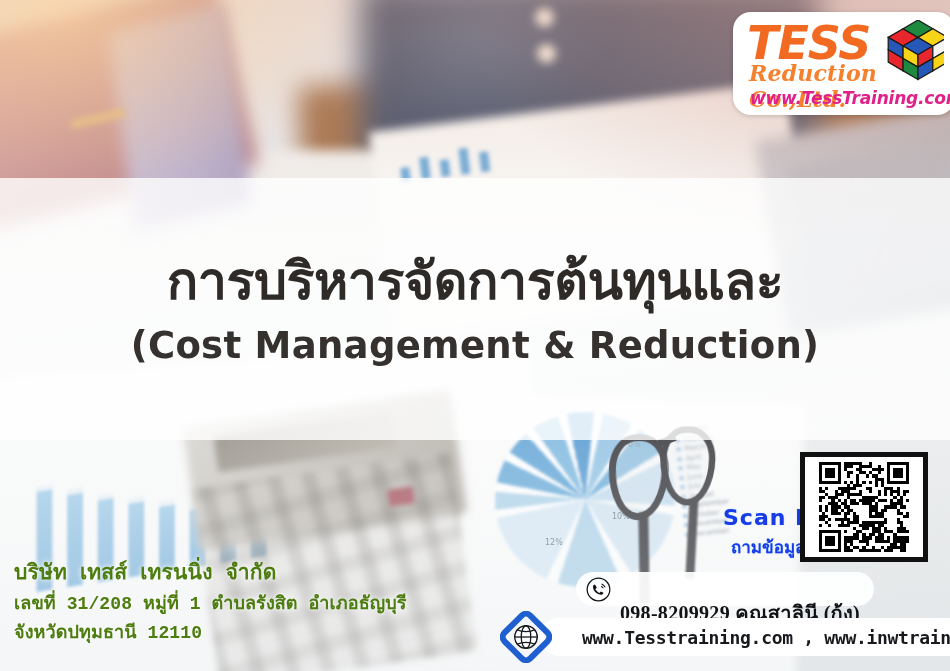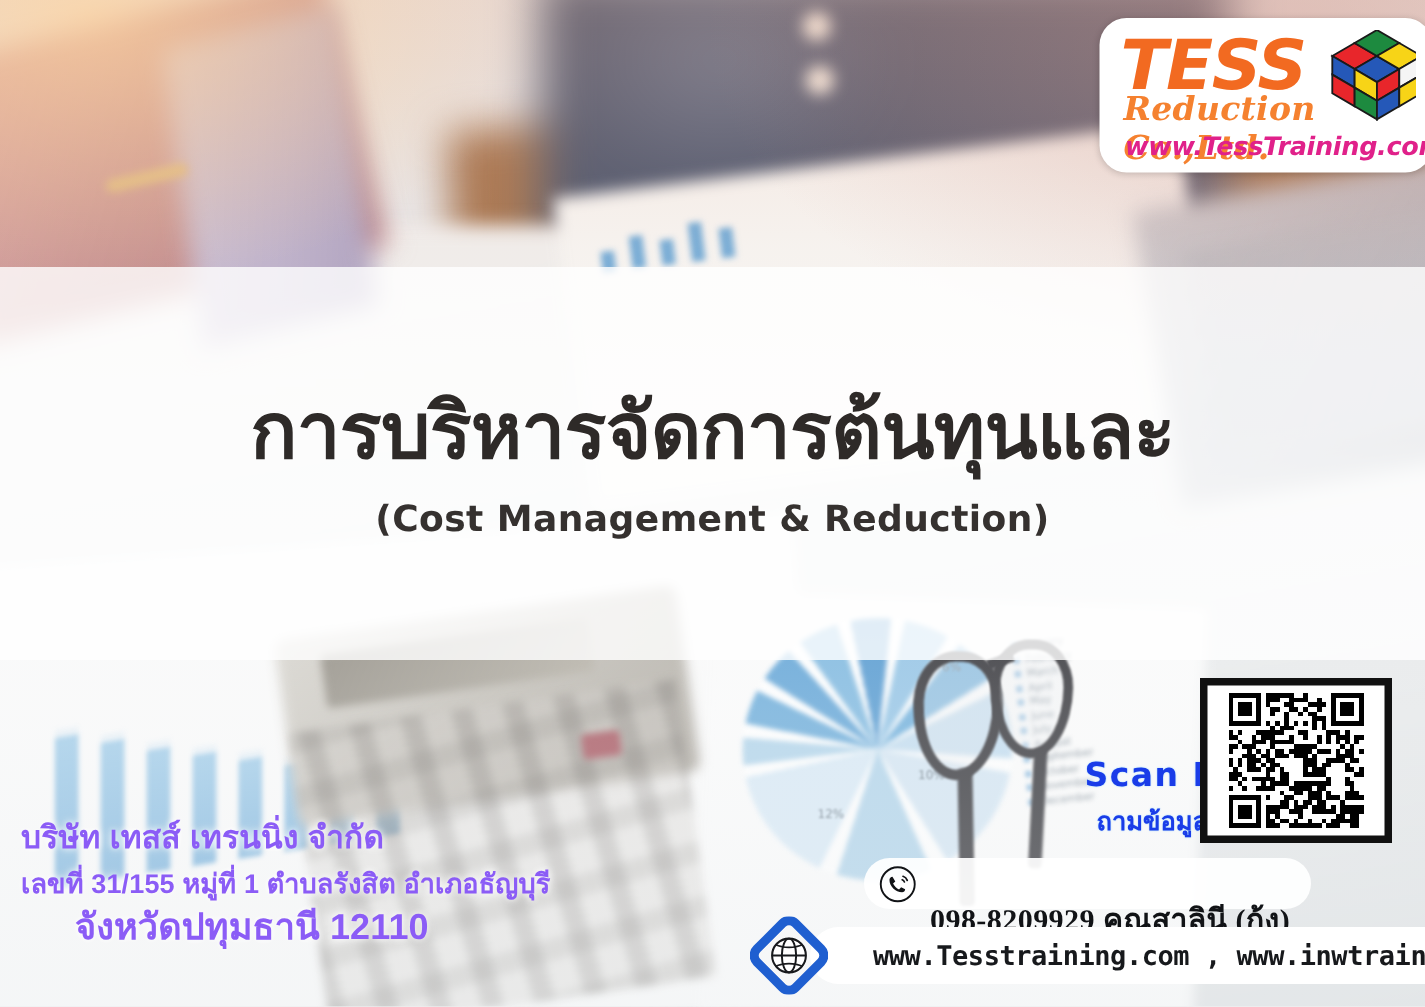--- a/index.html
+++ b/index.html
@@ -218,21 +218,21 @@
     font-size: 52px;
     line-height: 1.18;
     color: #2e2a28;
     letter-spacing: -0.5px;
     white-space: nowrap;
   }
   .subtitle {
     margin-top: 12px;
     font-family: "DejaVu Sans", "Liberation Sans", sans-serif;
     font-weight: bold;
-    font-size: 24px;
+    font-size: 37px;
     color: #35312f;
     letter-spacing: 0.3px;
     white-space: nowrap;
   }
 
   
   .logo {
     position: absolute; left: 733px; top: 12px; width: 222px; height: 103px;
     background: #ffffff;
     border-radius: 18px;
@@ -283,29 +283,29 @@
   }
   .scan-sub {
     position: absolute; left: 731px; top: 533px;
     font-family: "DejaVu Sans", "Liberation Sans", sans-serif;
     font-weight: bold; font-size: 17px; color: #1a3ce8;
     text-shadow: 0 0 1px rgba(120,200,255,.9);
   }
 
   
   .addr {
-    position: absolute; left: 14px; top: 543px; width: 430px;
-    color: #8b5cf6;
-    font-family: Liberation Sans, sans-serif;
+    position: absolute; left: 14px; top: 558px; width: 430px;
+    color: #4d7c0f;
+    font-family: Liberation Mono, monospace;
     font-weight: bold;
     text-shadow: 0 0 4px rgba(255,255,255,.85), 0 0 8px rgba(255,255,255,.6);
   }
   .addr .l1 { font-size: 21px; line-height: 32px; letter-spacing: .2px; }
   .addr .l2 { font-size: 18px; line-height: 29px; letter-spacing: .1px; }
-  .addr .l3 { font-size: 24px; line-height: 29px; letter-spacing: .1px; margin-left: 36px; }
+  .addr .l3 { font-size: 18px; line-height: 29px; letter-spacing: .1px; }
 
   
   .phone-pill {
     position: absolute; left: 576px; top: 572px; height: 34px;
     padding: 0 14px 0 10px;
     background: rgba(255,255,255,.92);
     border-radius: 19px;
     display: flex; align-items: center; gap: 9px;
   }
   .phone-ic { width: 25px; height: 25px; flex: 0 0 25px; }
@@ -873,21 +873,21 @@
           <rect x="22" y="28" width="1" height="1" fill="#000"></rect>
           <rect x="23" y="28" width="1" height="1" fill="#000"></rect>
           <rect x="26" y="28" width="1" height="1" fill="#000"></rect>
           <rect x="27" y="28" width="1" height="1" fill="#000"></rect>
         </svg>
     </div>
   </div>
 
   <div class="addr">
     <div class="l1">บริษัท เทสส์ เทรนนิ่ง จำกัด</div>
-    <div class="l2">เลขที่ 31/155 หมู่ที่ 1 ตำบลรังสิต อำเภอธัญบุรี</div>
+    <div class="l2">เลขที่ 31/208 หมู่ที่ 1 ตำบลรังสิต อำเภอธัญบุรี</div>
     <div class="l3">จังหวัดปทุมธานี 12110</div>
   </div>
 
   <div class="phone-pill">
     <svg class="phone-ic" viewBox="0 0 32 32">
       <circle cx="16" cy="16" r="14.5" fill="none" stroke="#111316" stroke-width="1.6"></circle>
       <path d="M11.5 9.5c-1.4 0-2.6 1.3-2.6 2.7 0 5.6 5.1 10.6 10.8 10.6 1.4 0 2.6-1.2 2.6-2.6l-3.4-1.6-1.8 1.9c-2.2-1-4.1-2.9-5.1-5.1l1.9-1.8z" fill="#111316"></path>
       <path d="M20.5 9.2a5.6 5.6 0 0 1 3.6 3.5" fill="none" stroke="#111316" stroke-width="1.5" stroke-linecap="round"></path>
       <path d="M19.8 12.1a3 3 0 0 1 1.9 1.9" fill="none" stroke="#111316" stroke-width="1.4" stroke-linecap="round"></path>
     </svg>

